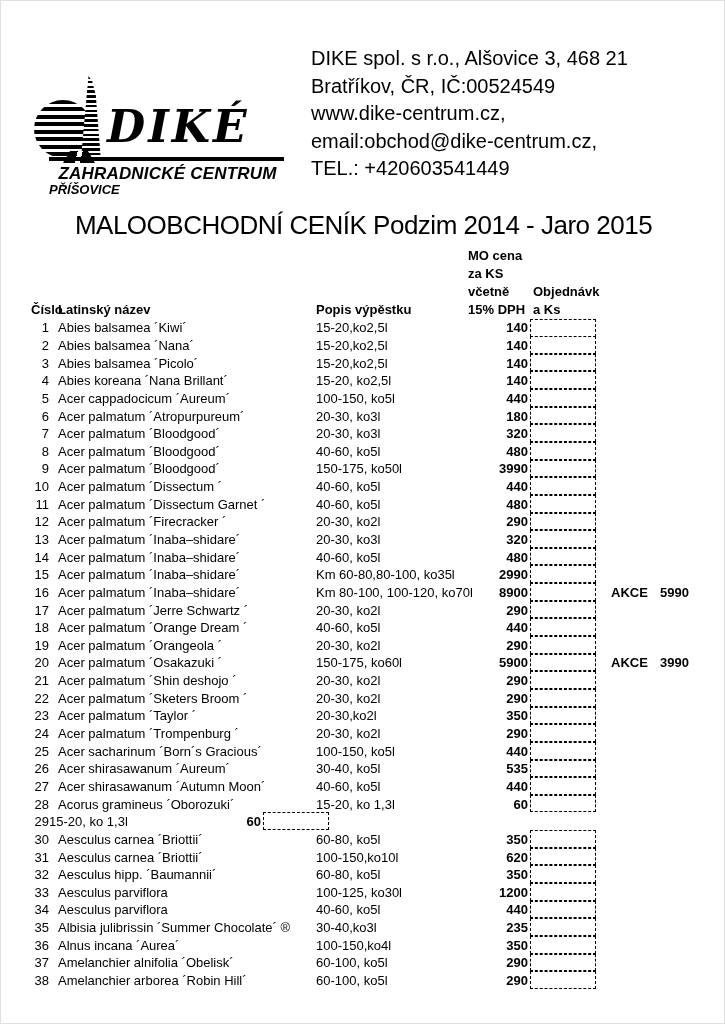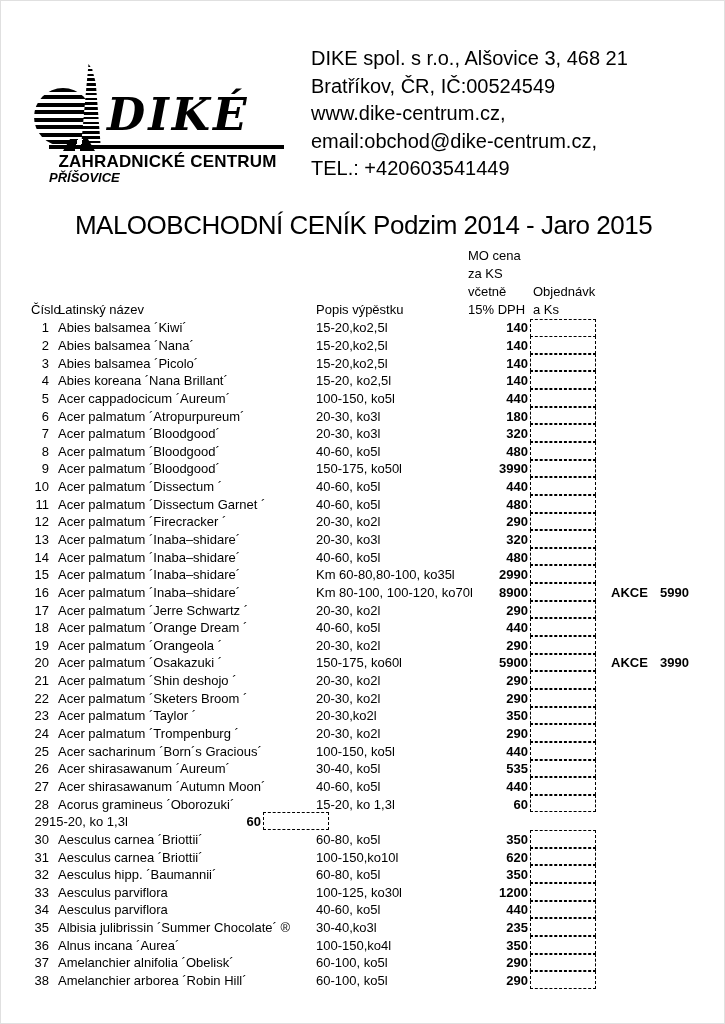--- a/index.html
+++ b/index.html
@@ -4,21 +4,21 @@
 <style>
   * { margin:0; padding:0; box-sizing:border-box; }
   html,body { background:#fff; }
   body { font-family:"Liberation Sans", sans-serif; color:#000; }
   .page {
     position:relative; width:725px; height:1024px; background:#fff;
     overflow:hidden; border:1px solid #e0e0e0;
   }
 
   
-  .logo { position:absolute; left:0; top:0; width:300px; height:200px;padding-left:20px; }
+  .logo { position:absolute; left:0; top:12px; width:300px; height:200px;padding-left:20px; }
   .tree-crown {
     position:absolute; left:33px; top:87px; width:58px; height:58px;
     border-radius:50%;
     background:repeating-linear-gradient(to bottom, #000 0 4px, #fff 4px 7.5px);
   }
   .tree-trunk {
     position:absolute; left:62px; top:138px; width:32px; height:12px;
     background:linear-gradient(105deg, #000 42%, #fff 42% 56%, #000 56%);
     clip-path:polygon(22% 0, 78% 0, 100% 100%, 0 100%);
   }
@@ -29,39 +29,39 @@
     filter:drop-shadow(-2px 0 0 #fff) drop-shadow(2px 0 0 #fff);
   }
   .brand {
     position:absolute; left:106px; top:92px;
     font-family:"DejaVu Serif", serif; font-weight:bold; font-style:italic;
     font-size:44px; line-height:1; letter-spacing:3px;
   }
   .logo-rule { position:absolute; left:48px; top:144px; width:235px; height:4px; background:#000; }
   .logo-sub1 {
     position:absolute; left:48px; top:151px; width:237px; text-align:center;
-    font-weight:bold; font-size:17px; letter-spacing:0.2px; white-space:nowrap;
+    font-weight:bold; font-style:italic; font-size:17px; letter-spacing:0.2px; white-space:nowrap;
   }
   .logo-sub2 {
     position:absolute; left:48px; top:169px; width:237px; text-align:left;
     font-weight:bold; font-style:italic; font-size:13px;
   }
 
   
   .contact { position:absolute; left:310px; top:44px; font-size:20px; line-height:27.5px; }
 
   
   .title {
     position:absolute; left:0; top:209px; width:725px; text-align:center;
     font-size:26px; font-weight:400; letter-spacing:-0.5px; white-space:nowrap;
   }
 
   
   .thead { position:absolute; left:0; top:247px; width:725px; height:71px; font-size:13px; }
-  .thead span { position:absolute; white-space:nowrap; }
+  .thead span { position:absolute; white-space:nowrap;font-weight:bold; }
   .h-price0 { left:467px; top:0; }
   .h-price1 { left:467px; top:18px; }
   .h-price2 { left:467px; top:36px; }
   .h-price3 { left:467px; top:54px; }
   .h-order0 { left:532px; top:36px; }
   .h-order1 { left:532px; top:54px; }
   .h-num    { left:30px;  top:54px; }
   .h-name   { left:57px;  top:54px; }
   .h-desc   { left:315px; top:54px; }
 

